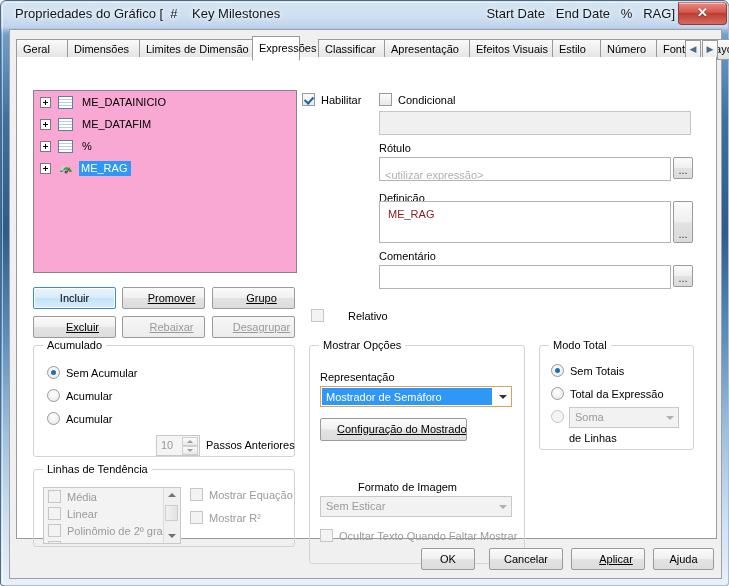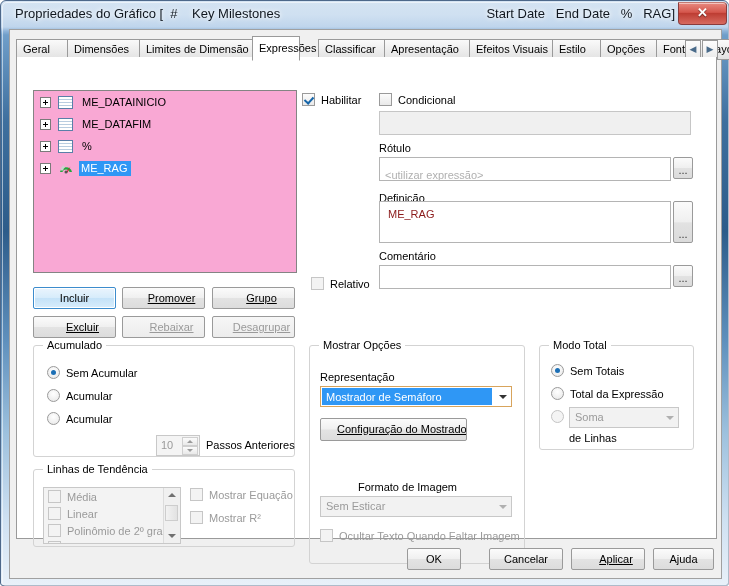--- a/index.html
+++ b/index.html
@@ -495,21 +495,21 @@
 
     <div id="tab-strip">
       <div class="tab" style="left:0px;width:52px;"><span>Geral</span></div>
       <div class="tab" style="left:51px;width:73px;"><span>Dimensões</span></div>
       <div class="tab" style="left:123px;width:115px;"><span>Limites de Dimensão</span></div>
       <div class="tab active" style="left:236px;width:48px;"><span>Expressões</span></div>
       <div class="tab" style="left:302px;width:74px;"><span>Classificar</span></div>
       <div class="tab" style="left:368px;width:86px;"><span>Apresentação</span></div>
       <div class="tab" style="left:453px;width:84px;"><span>Efeitos Visuais</span></div>
       <div class="tab" style="left:536px;width:49px;"><span>Estilo</span></div>
-      <div class="tab" style="left:584px;width:57px;"><span>Opções</span></div>
+      <div class="tab" style="left:584px;width:57px;"><span>Número</span></div>
       <div class="tab" style="left:640px;width:47px;"><span>Fonte</span></div>
       <div class="tab" style="left:686px;width:48px;"><span>Layou</span></div>
       <div class="tab-scroll" style="left:669px;">
         <div class="arrow">◀</div>
       </div>
       <div class="tab-scroll" style="left:686px;">
         <div class="arrow">▶</div>
       </div>
     </div>
 
@@ -650,21 +650,21 @@
       <div class="ellipsis-btn" style="left:656px;top:144px;height:42px;">
         <span>...</span>
       </div>
 
       <div class="label" style="left:362px;top:193px;">Comentário</div>
       <div class="input" style="left:362px;top:208px;width:292px;height:22px;"></div>
       <div class="ellipsis-btn" style="left:656px;top:208px;height:22px;">
         <span>...</span>
       </div>
 
-      <div class="check-row" style="left:294px;top:220px;">
+      <div class="check-row" style="left:294px;top:252px;gap:18px;">
         <span class="checkbox disabled"></span>
         <span>Relativo</span>
       </div>
 
       <div class="group" style="left:292px;top:288px;width:216px;height:219px;">
         <div class="group-title">Mostrar Opções</div>
       </div>
       <div class="label" style="left:303px;top:314px;">Representação</div>
       <div class="combo highlight" style="left:303px;top:329px;width:192px;">
         <span class="value">Mostrador de Semáforo</span>
@@ -673,21 +673,21 @@
       <div class="btn" style="left:303px;top:361px;width:147px;height:23px;line-height:21px;">
         <span class="u">Configuração do Mostrador</span>
       </div>
       <div class="label" style="left:303px;top:424px;padding-left:38px;">Formato de Imagem</div>
       <div class="combo disabled" style="left:303px;top:439px;width:192px;">
         <span class="value">Sem Esticar</span>
         <span class="arrow"></span>
       </div>
       <div class="check-row dim" style="left:303px;top:472px;">
         <span class="checkbox disabled"></span>
-        <span>Ocultar Texto Quando Faltar Imagem</span>
+        <span>Ocultar Texto Quando Faltar Mostrar</span>
       </div>
 
       <div class="group" style="left:522px;top:288px;width:155px;height:105px;">
         <div class="group-title">Modo Total</div>
       </div>
       <div class="radio-row" style="left:534px;top:307px;">
         <span class="radio checked"></span>
         <span>Sem Totais</span>
       </div>
       <div class="radio-row" style="left:534px;top:330px;">
@@ -698,21 +698,21 @@
         <span class="radio disabled"></span>
       </div>
       <div class="combo disabled" style="left:552px;top:350px;width:110px;">
         <span class="value">Soma</span>
         <span class="arrow"></span>
       </div>
       <div class="label" style="left:552px;top:375px;">de Linhas</div>
     </div>
 
     <div id="bottom-bar">
-      <div class="btn" style="left:397px;top:12px;width:54px;">
+      <div class="btn" style="left:411px;top:12px;width:54px;">
         <span>OK</span>
       </div>
       <div class="btn" style="left:479px;top:12px;width:74px;">
         <span>Cancelar</span>
       </div>
       <div class="btn" style="left:561px;top:12px;width:74px;">
         <span class="u">Aplicar</span>
       </div>
       <div class="btn" style="left:643px;top:12px;width:61px;">
         <span>Ajuda</span>

